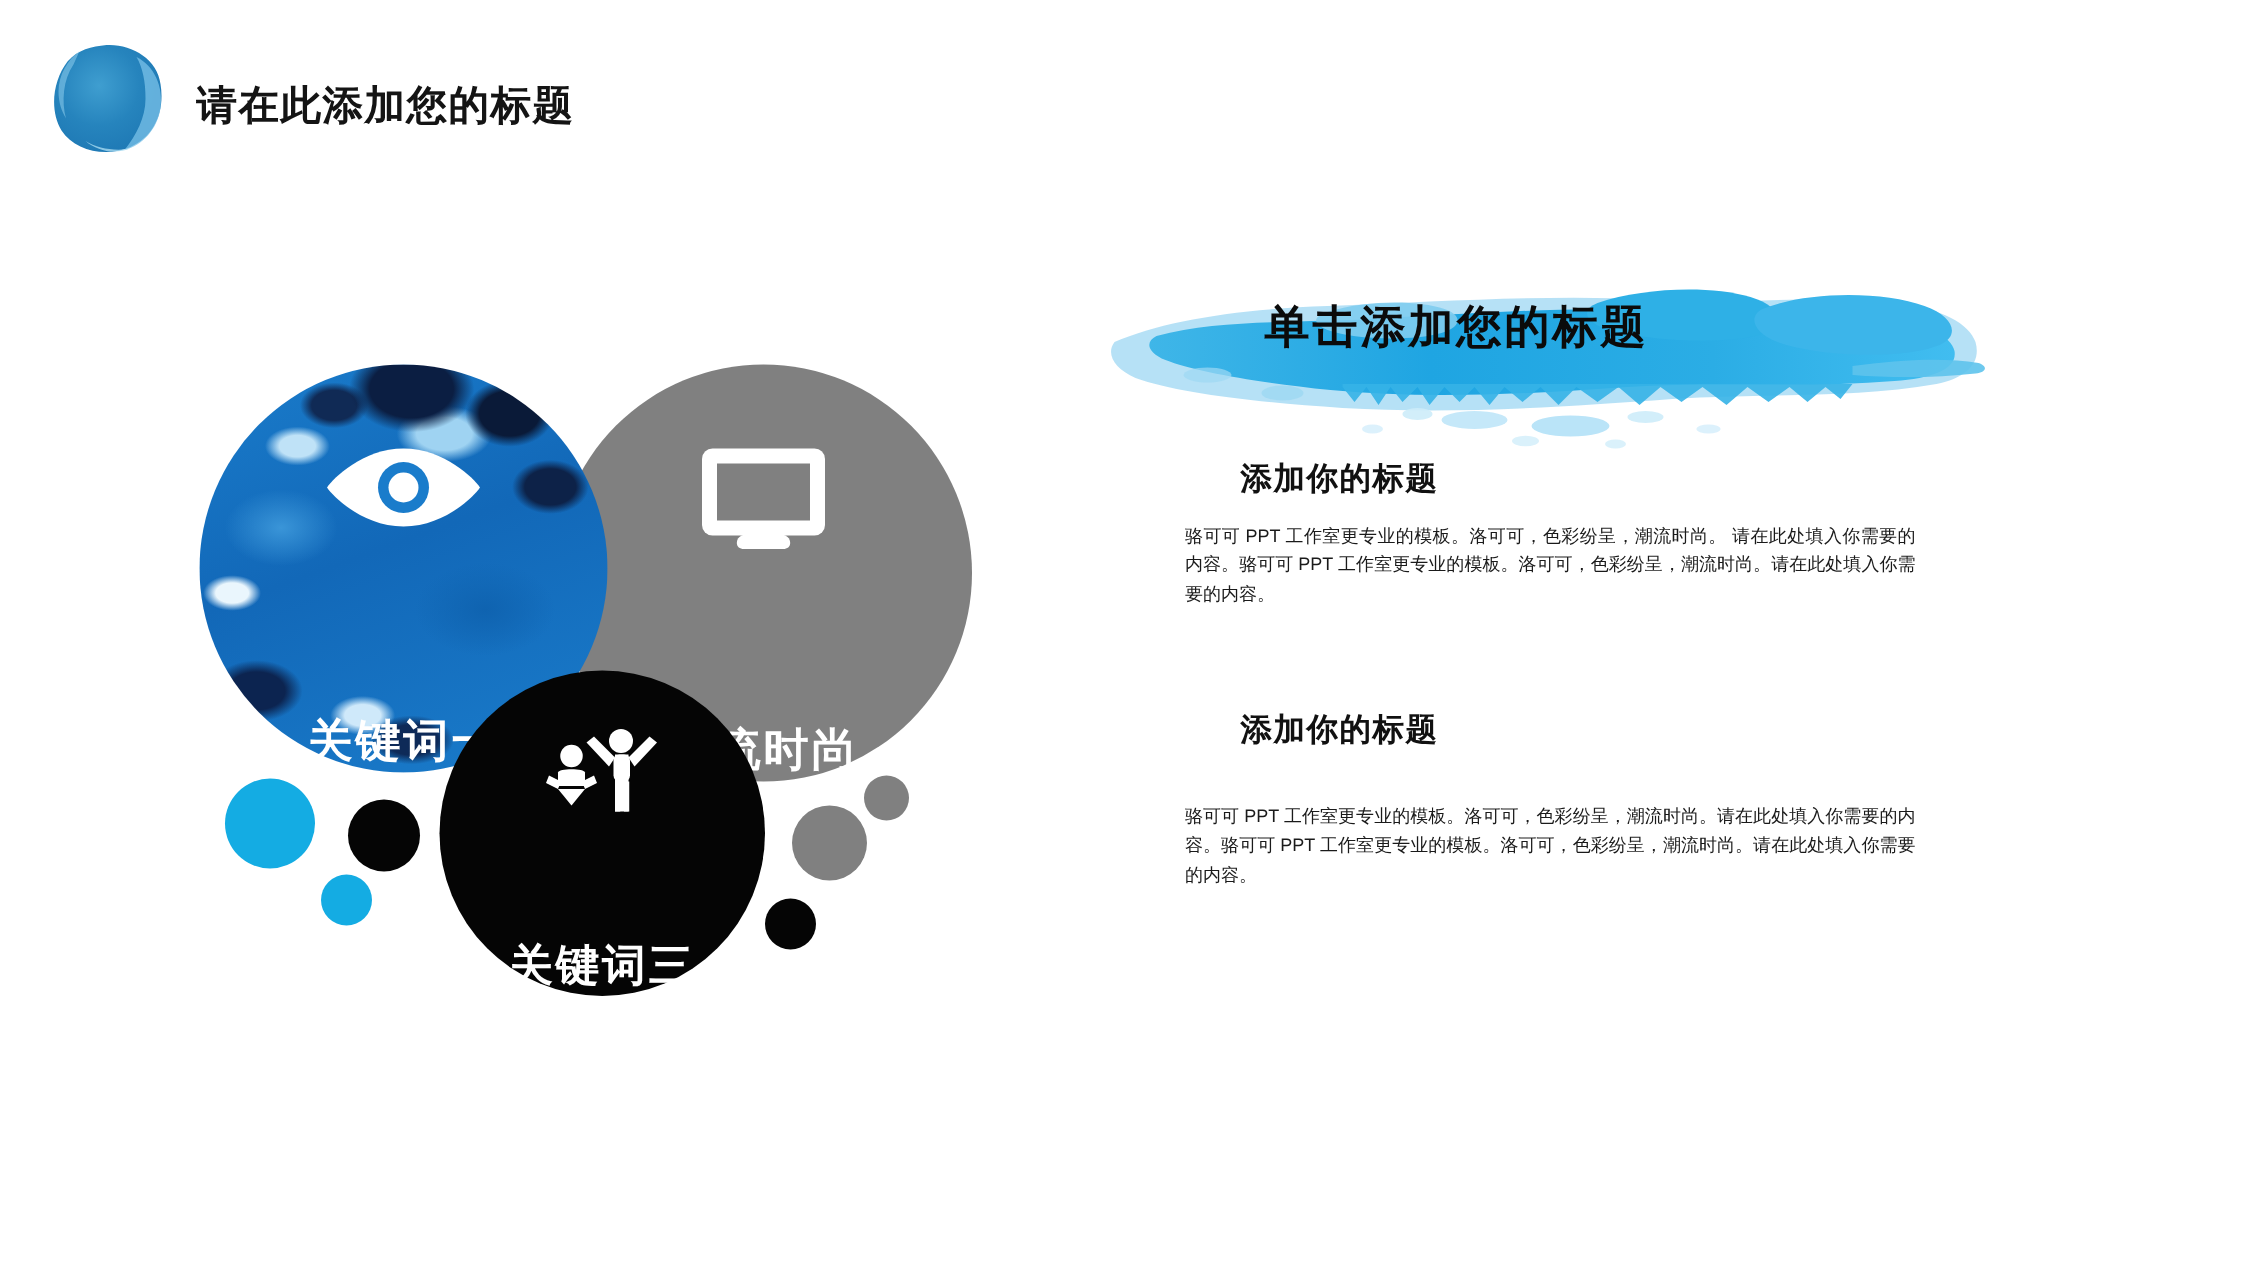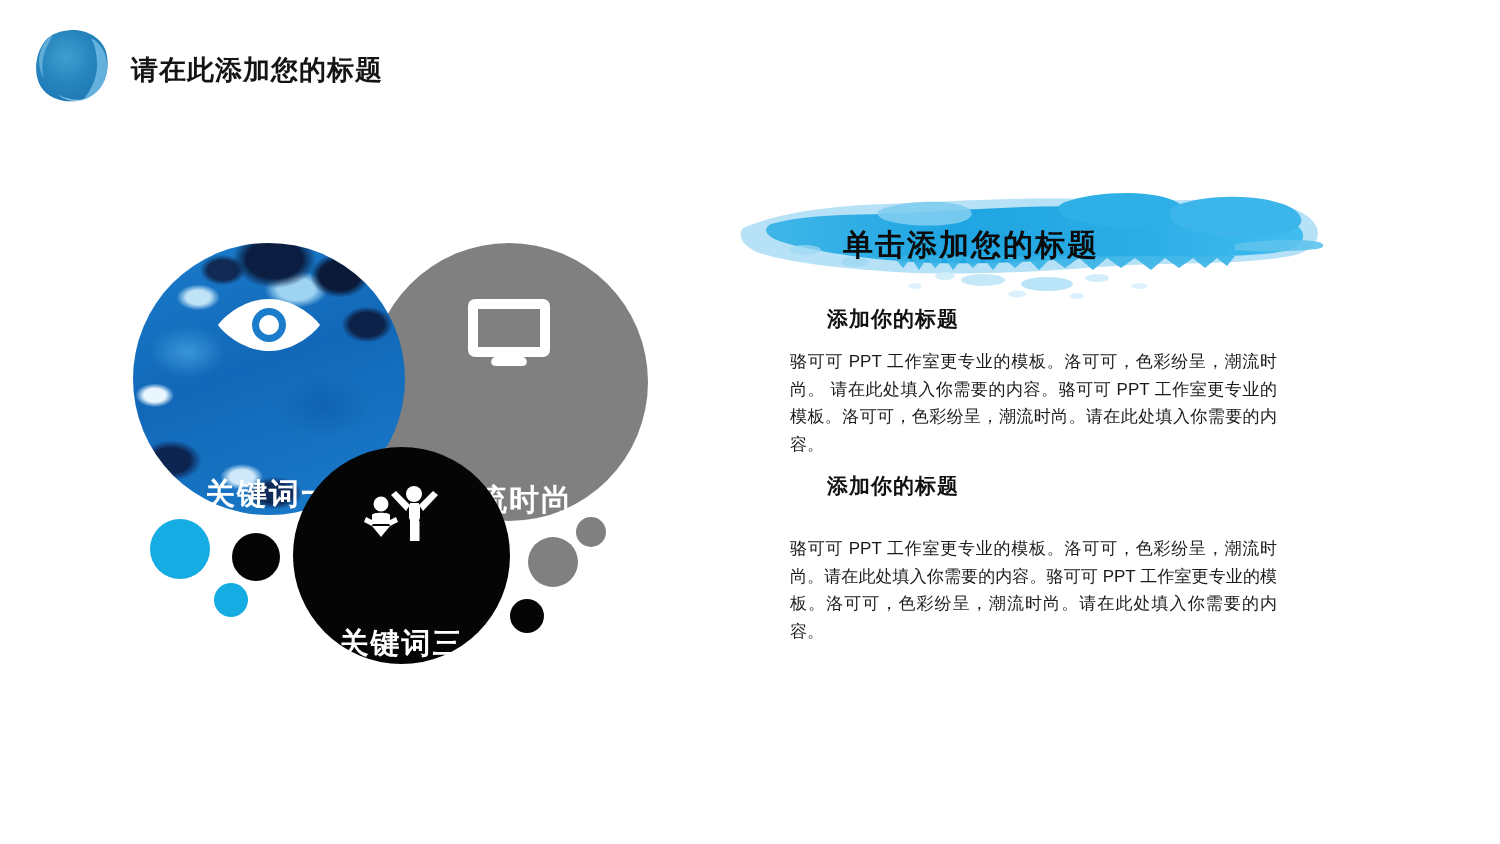--- a/index.html
+++ b/index.html
@@ -129,37 +129,37 @@
     width: 600px;
   }
   .splash {
     position: relative;
     width: 590px;
     height: 120px;
   }
   .splash-title {
     position: absolute;
     left: 108px;
-    top: 35px;
+    top: 8px;
     font-size: 30px;
     font-weight: bold;
     color: #0b0b0b;
     letter-spacing: 2px;
     white-space: nowrap;
     z-index: 4;
   }
   .sub-title {
     font-size: 21px;
     font-weight: bold;
     color: #111111;
     letter-spacing: 1px;
     margin-left: 92px;
   }
   .body-text {
-    font-size: 17px;
+    font-size: 12px;
     line-height: 1.62;
     color: #1a1a1a;
     width: 487px;
     margin-left: 55px;
     text-align: justify;
     text-justify: inter-ideograph;
   }
   .block-1-sub  { position: absolute; left: 0;   top: 115px; }
   .block-1-body { position: absolute; left: 0;   top: 158px; }
   .block-2-sub  { position: absolute; left: 0;   top: 282px; }

